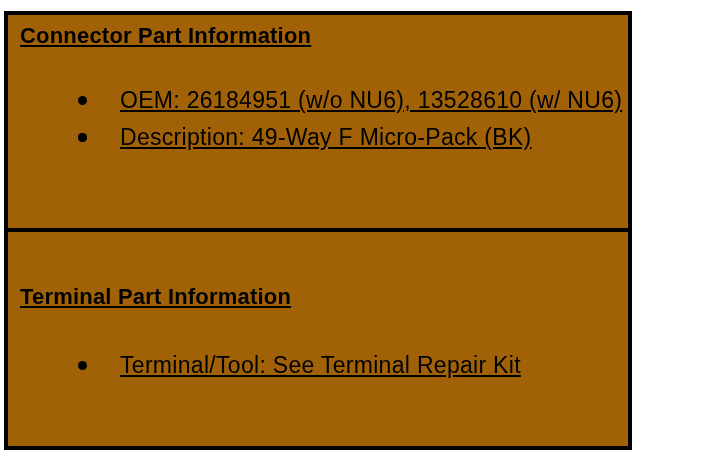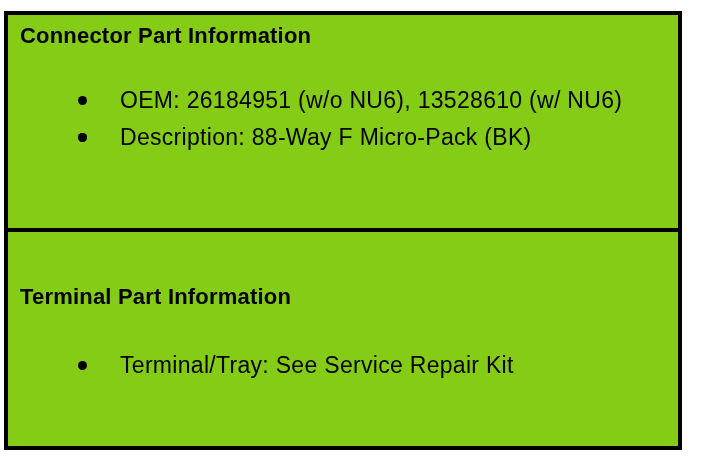--- a/index.html
+++ b/index.html
@@ -13,25 +13,26 @@
     height: 466px;
     background: #ffffff;
     font-family: "Liberation Sans", sans-serif;
     color: #000000;
     overflow: hidden;
   }
   .frame {
     position: absolute;
     left: 4px;
     top: 11px;
-    width: 678px;
+    width: 628px;
     height: 439px;
     box-sizing: border-box;
     border: 4px solid #000000;
-    background: #84cc16;
+    background: #a16207;
+    text-decoration: underline;
   }
   .section {
     box-sizing: border-box;
     padding: 8px 4px 0 12px;
     overflow: hidden;
   }
   .section.connector {
     height: 217px;
     border-bottom: 4px solid #000000;
   }
@@ -83,29 +84,29 @@
       <ul class="item-list">
         <li>
           <span class="bullet"></span>
           <span class="item-text">OEM: 26184951 (w/o NU6), 13528610 (w/ NU6)</span>
         </li>
         <li>
           <span class="bullet"></span>
         </li>
         <li>
           <span class="bullet"></span>
-          <span class="item-text">Description: 88-Way F Micro-Pack (BK)</span>
+          <span class="item-text">Description: 49-Way F Micro-Pack (BK)</span>
         </li>
       </ul>
     </section>
 
     <section class="section terminal">
       <h2 class="section-title">Terminal Part Information</h2>
       <ul class="item-list">
         <li>
           <span class="bullet"></span>
-          <span class="item-text">Terminal/Tray: See Service Repair Kit</span>
+          <span class="item-text">Terminal/Tool: See Terminal Repair Kit</span>
         </li>
       </ul>
     </section>
 
   </div>
 </div>
 
 </body></html>

